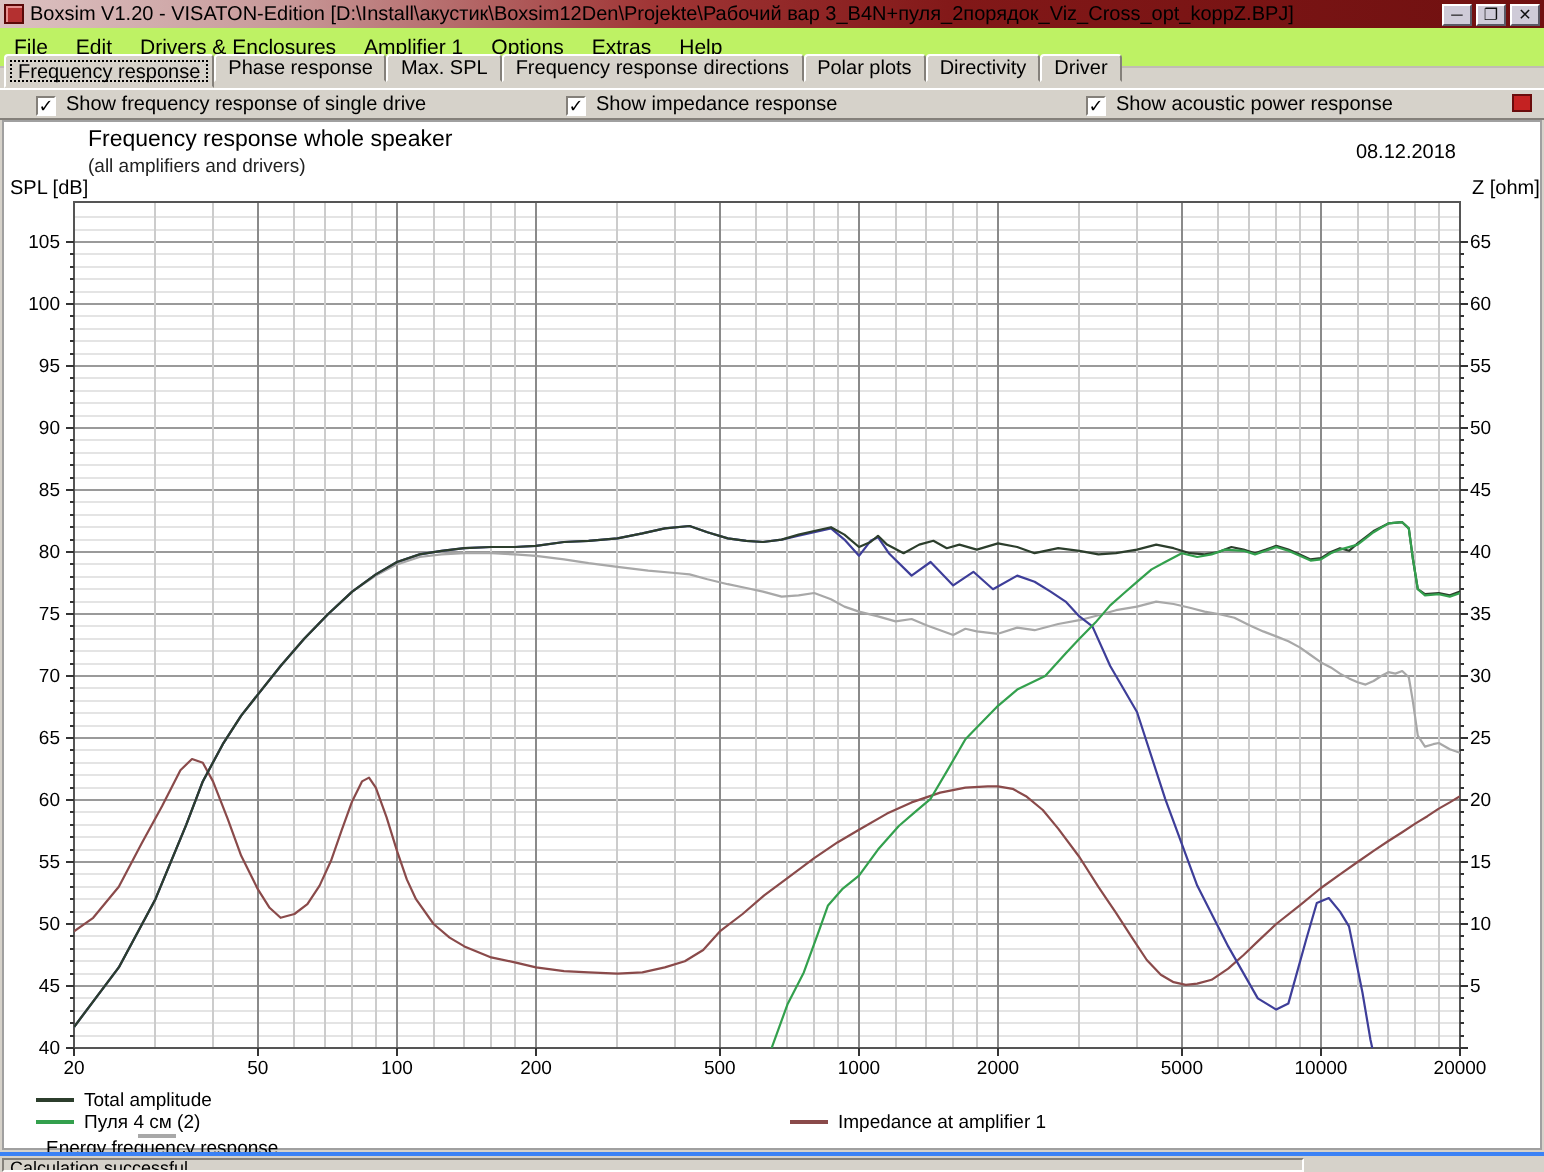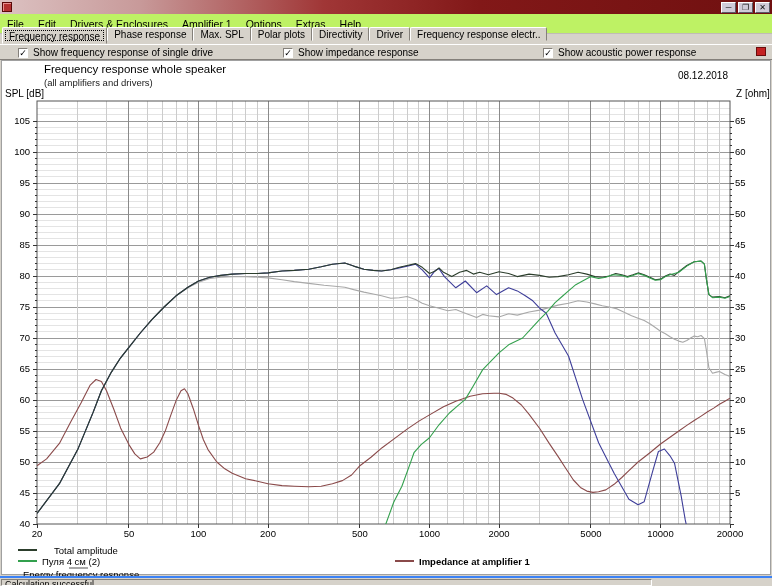--- a/index.html
+++ b/index.html
@@ -53,20 +53,21 @@
   .statusbar { position:absolute; left:0; top:576px; width:772px; height:10px; background:#d6d2ca;
     border-top:2px solid #3b82f6; }
   .status-field { position:absolute; left:1px; right:120px; top:1px; bottom:0; border:1px solid; border-color:#84807a #fff #fff #84807a;
     font-size:9px; line-height:9px; padding-left:3px; color:#000; overflow:hidden; }
 </style>
 </head>
 <body>
 
 <div class="titlebar">
   <span class="app-icon"></span>
+  <span class="title-text">Boxsim V1.20 - VISATON-Edition [D:\Install\акустик\Boxsim12Den\Projekte\Рабочий вар 3_B4N+пуля_2порядок_Viz_Cross_opt_koppZ.BPJ]</span>
   <span class="win-controls">
       <span class="winbtn">─</span>
       <span class="winbtn">❐</span>
       <span class="winbtn">✕</span>
     </span>
 </div>
 
 <div class="menubar">
     <span class="menu-item">File</span>
     <span class="menu-item">Edit</span>
@@ -74,24 +75,24 @@
     <span class="menu-item">Amplifier 1</span>
     <span class="menu-item">Options</span>
     <span class="menu-item">Extras</span>
     <span class="menu-item">Help</span>
   </div>
 
 <div class="tabbar">
     <span class="tab active">Frequency response</span>
     <span class="tab">Phase response</span>
     <span class="tab">Max. SPL</span>
+    <span class="tab">Frequency response directions</span>
     <span class="tab">Polar plots</span>
     <span class="tab">Directivity</span>
     <span class="tab">Driver</span>
-    <span class="tab">Frequency response electr..</span>
   </div>
 
 <div class="optionsbar">
   <span class="red-marker" style="left:756px"></span>
 <label class="cbgroup" style="left: 18px;">
       <span class="cbbox">✓</span>
       <span class="cblabel">Show frequency response of single drive</span>
     </label>
     <label class="cbgroup" style="left: 283px;">
       <span class="cbbox">✓</span>
@@ -406,37 +407,37 @@
         <polyline points="35.0,452.5 57.4,422.7 75.7,388.6 91.1,351.4 99.4,329.7 109.4,311.1 118.6,296.8 126.9,286.3 138.3,272.0 150.1,258.4 162.1,246.0 174.1,234.8 185.9,226.2 196.5,220.0 207.8,216.2 218.8,214.4 230.2,213.1 243.6,212.5 255.4,212.5 266.0,211.9 280.0,210.0 292.3,209.4 306.7,208.2 319.2,205.7 330.4,203.2 342.8,202.0 351.7,205.1 361.9,208.2 371.1,209.4 379.5,210.0 388.8,208.8 397.3,206.3 405.1,204.5 413.5,202.6 420.2,206.3 427.5,212.5 433.3,210.0 437.0,206.9 441.5,211.3 449.8,215.6 457.6,211.3 464.7,209.4 471.4,213.1 477.7,211.3 486.4,213.8 497.0,210.7 506.6,212.5 515.3,215.6 527.1,213.1 537.7,214.4 547.2,216.2 556.0,215.6 566.5,213.8 576.1,211.3 584.8,213.1 592.9,215.6 600.3,216.2 607.2,215.0 613.7,212.5 619.8,213.8 625.5,215.6 630.9,213.8 636.1,211.9 642.2,213.8 647.9,216.2 653.3,218.7 658.5,218.1 663.4,215.0 668.0,213.1 672.5,214.4 676.8,210.7 684.8,204.5 692.2,200.7 699.1,200.1 702.4,203.2 704.4,218.1 706.9,233.6 710.5,236.1 717.4,235.5 722.9,236.7 728.0,234.8" fill="none" stroke="#2c3e2c" stroke-width="1.1" stroke-linejoin="round"></polyline>
         <polyline points="376.2,478.5 382.7,466.1 391.7,441.3 399.9,425.2 407.6,404.1 412.0,391.7 419.1,383.6 427.5,376.8 437.0,363.8 447.4,352.0 455.3,345.2 463.3,338.4 471.4,324.7 480.7,308.6 489.2,299.9 497.0,291.9 506.6,283.8 520.6,277.0 530.8,265.8 537.7,258.4 545.7,250.3 553.1,241.7 560.1,235.5 566.5,229.9 573.8,223.7 580.6,220.0 588.9,215.6 596.6,217.5 603.8,216.2 610.5,213.8 619.8,214.4 625.5,216.2 630.9,214.4 636.1,212.5 642.2,214.4 647.9,216.9 653.3,219.3 658.5,218.7 663.4,215.6 668.0,213.8 676.8,211.3 684.8,205.1 692.2,200.7 699.1,200.1 702.4,203.2 704.4,218.1 706.9,233.6 710.5,236.7 717.4,236.1 722.9,237.3 728.0,235.5" fill="none" stroke="#33a04d" stroke-width="1.1" stroke-linejoin="round"></polyline>
       </g>
     <text class="chart-title" x="42" y="12">Frequency response whole speaker</text>
     <text class="chart-sub" x="42" y="25">(all amplifiers and drivers)</text>
     <text class="axis-cap" x="3" y="36">SPL [dB]</text>
     <text class="axis-cap" x="734" y="36">Z [ohm]</text>
     <text class="date-txt" x="726" y="18" text-anchor="end">08.12.2018</text>
   </svg>
   <div id="legend">
-      <div class="legend-item" style="left: 16px; top: 484px; gap: 12px;">
+      <div class="legend-item" style="left: 16px; top: 484px;">
         <span class="legend-swatch" style="border-top-color: rgb(44, 62, 44);"></span>
         <span class="legend-label">Total amplitude</span>
       </div>
       <div class="legend-item" style="left: 16px; top: 495px;">
         <span class="legend-swatch" style="border-top-color: rgb(51, 160, 77);"></span>
         <span class="legend-label">Пуля 4 см (2)</span>
       </div>
       <div class="legend-item" style="left: 16px; top: 506px; flex-direction: column;">
         <span class="legend-swatch" style="border-top-color: rgb(168, 168, 168);"></span>
         <span class="legend-label">Energy frequency response</span>
       </div>
       <div class="legend-item" style="left: 393px; top: 484px; margin-top: 36px;">
         <span class="legend-swatch" style="border-top-color: rgb(62, 62, 153);"></span>
         <span class="legend-label">b4n (1)</span>
       </div>
-      <div class="legend-item" style="left: 393px; top: 495px; font-weight: bold;">
+      <div class="legend-item" style="left: 393px; top: 495px;">
         <span class="legend-swatch" style="border-top-color: rgb(138, 74, 74);"></span>
         <span class="legend-label">Impedance at amplifier 1</span>
       </div>
     </div>
 </div>
 
 <div class="statusbar">
   <div class="status-field">Calculation successful</div>
 </div>
 

